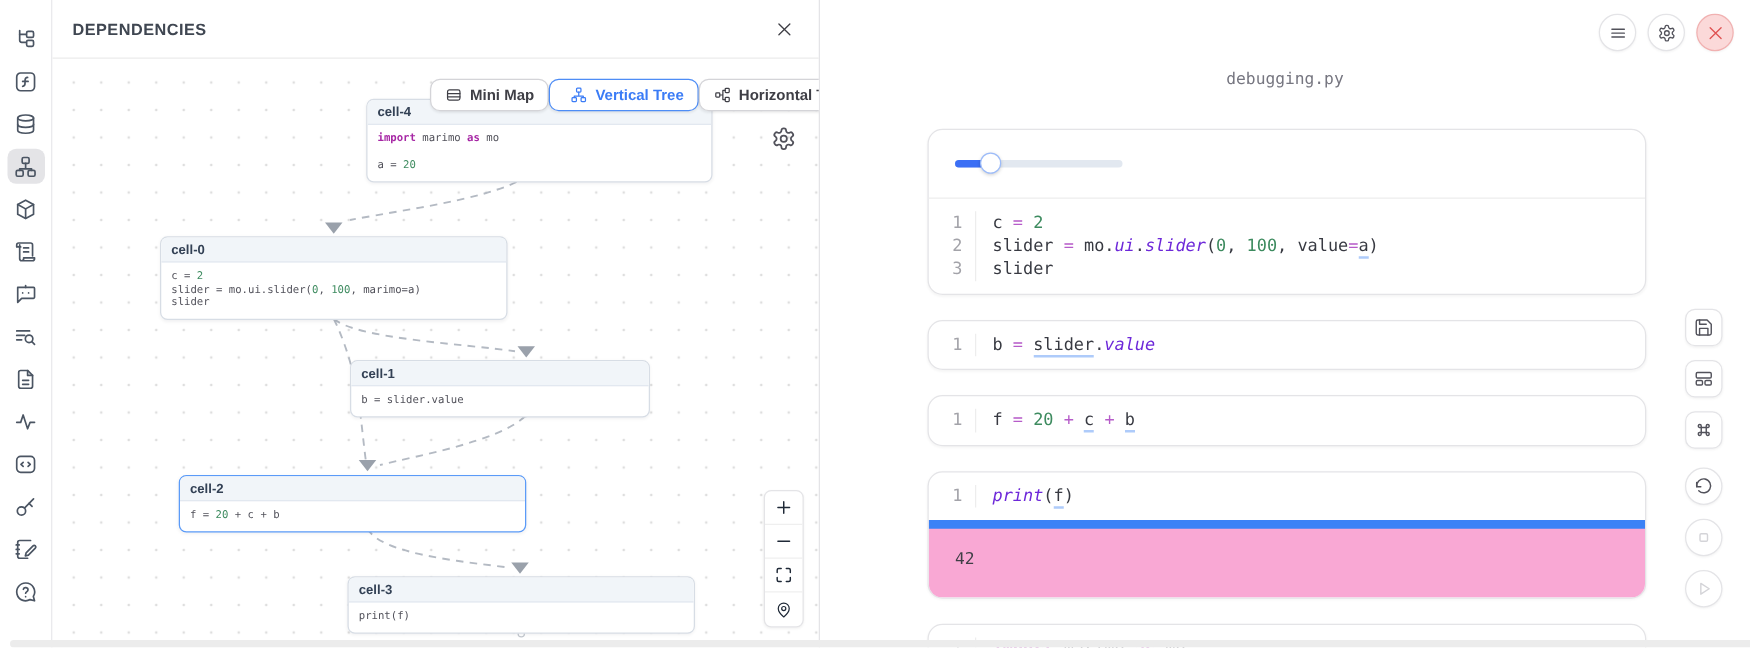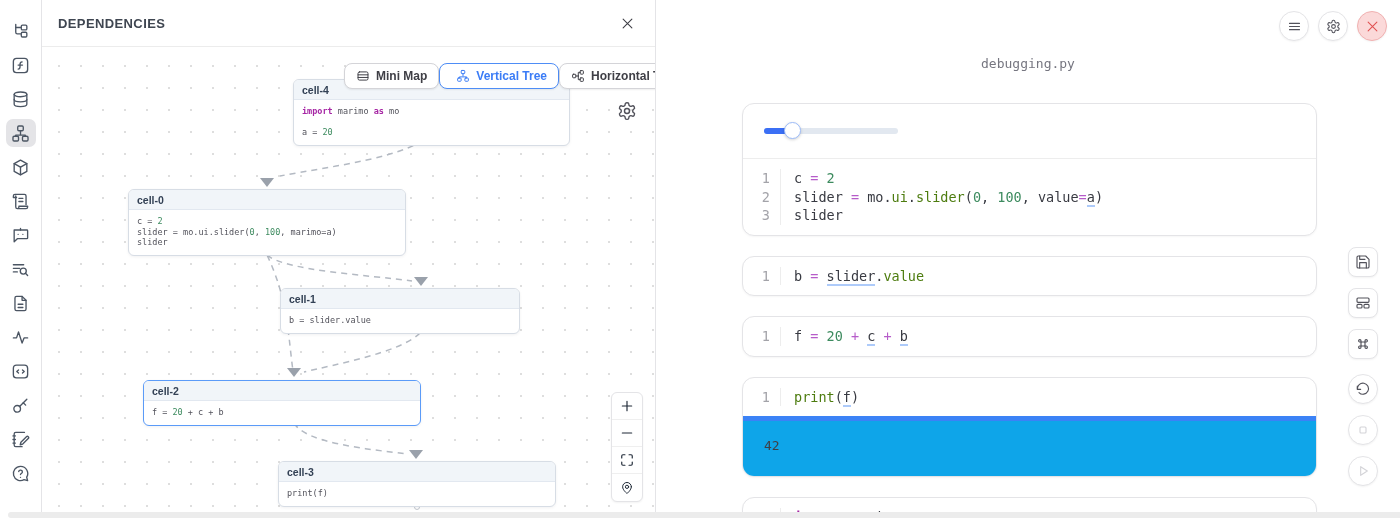--- a/index.html
+++ b/index.html
@@ -74,27 +74,27 @@
   .slider-track{position:absolute;left:21px;top:24px;width:134px;height:6px;border-radius:3px;background:#e2e8f0;}
   .slider-fill{position:absolute;left:0;top:0;height:6px;border-radius:3px;background:#3b6ff5;}
   .slider-thumb{position:absolute;top:-6px;width:17px;height:17px;border-radius:50%;background:#fff;
     border:1.5px solid #9dbcf9;box-shadow:0 1px 3px rgba(0,0,0,.18);box-sizing:border-box;cursor:pointer;}
   .code-block{display:flex;padding:10px 0;}
   .gutter{width:38px;flex:none;display:flex;flex-direction:column;align-items:flex-end;
     padding-right:10px;border-right:1px solid #ededed;color:#a3a3a9;
     font-family:"DejaVu Sans Mono",monospace;font-size:13.5px;line-height:18.5px;box-sizing:border-box;}
   .codecol{display:flex;flex-direction:column;padding-left:13px;
     font-family:"DejaVu Sans Mono",monospace;font-size:13.5px;line-height:18.5px;white-space:pre;color:#383a42;}
-  .cell-output-bottom{background:#0ea5e9;border-top:5px solid #3b82f6;padding:17px 21px 23px;
+  .cell-output-bottom{background:#f9a8d4;border-top:7px solid #3b82f6;padding:17px 21px 23px;
     font-family:"DejaVu Sans Mono",monospace;font-size:13px;color:#3f3f46;}
 
   .t-kw{color:#a626a4;font-weight:bold;}
   .t-num{color:#3d8b5f;}
   .t-op{color:#b65cc9;}
-  .t-prop{color:#4d7c0f;}
+  .t-prop{color:#6d28d9;font-style:italic;}
   .t-d{color:#383a42;}
   .t-u{color:#383a42;border-bottom:2px solid #aecbfa;}
   .gnode-body .t-d{color:#52525b;}
   .gnode-body .t-num{color:#3d8b5f;}
 
   .side-tools{position:absolute;right:22px;top:247px;display:flex;flex-direction:column;gap:11px;align-items:center;}
   .sq-btn{width:30px;height:30px;border-radius:8px;background:#fff;border:1px solid #e4e4e7;
     box-shadow:0 1px 2px rgba(0,0,0,.05);display:flex;align-items:center;justify-content:center;
     color:#52525b;cursor:pointer;box-sizing:border-box;}
   .sq-btn .icon,.side-tools .circle-btn .icon{width:16px;height:16px;}

